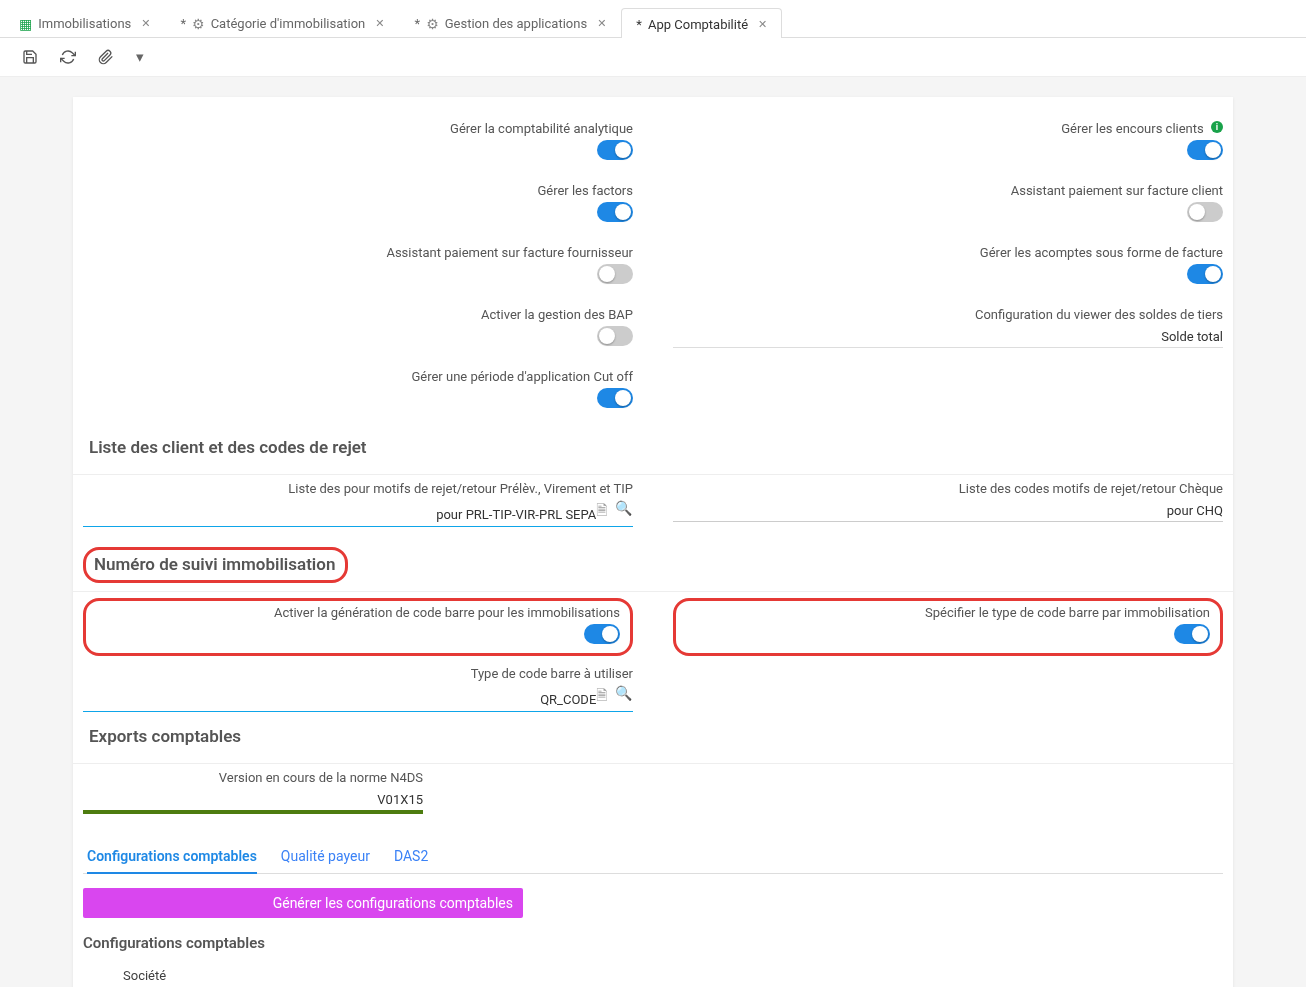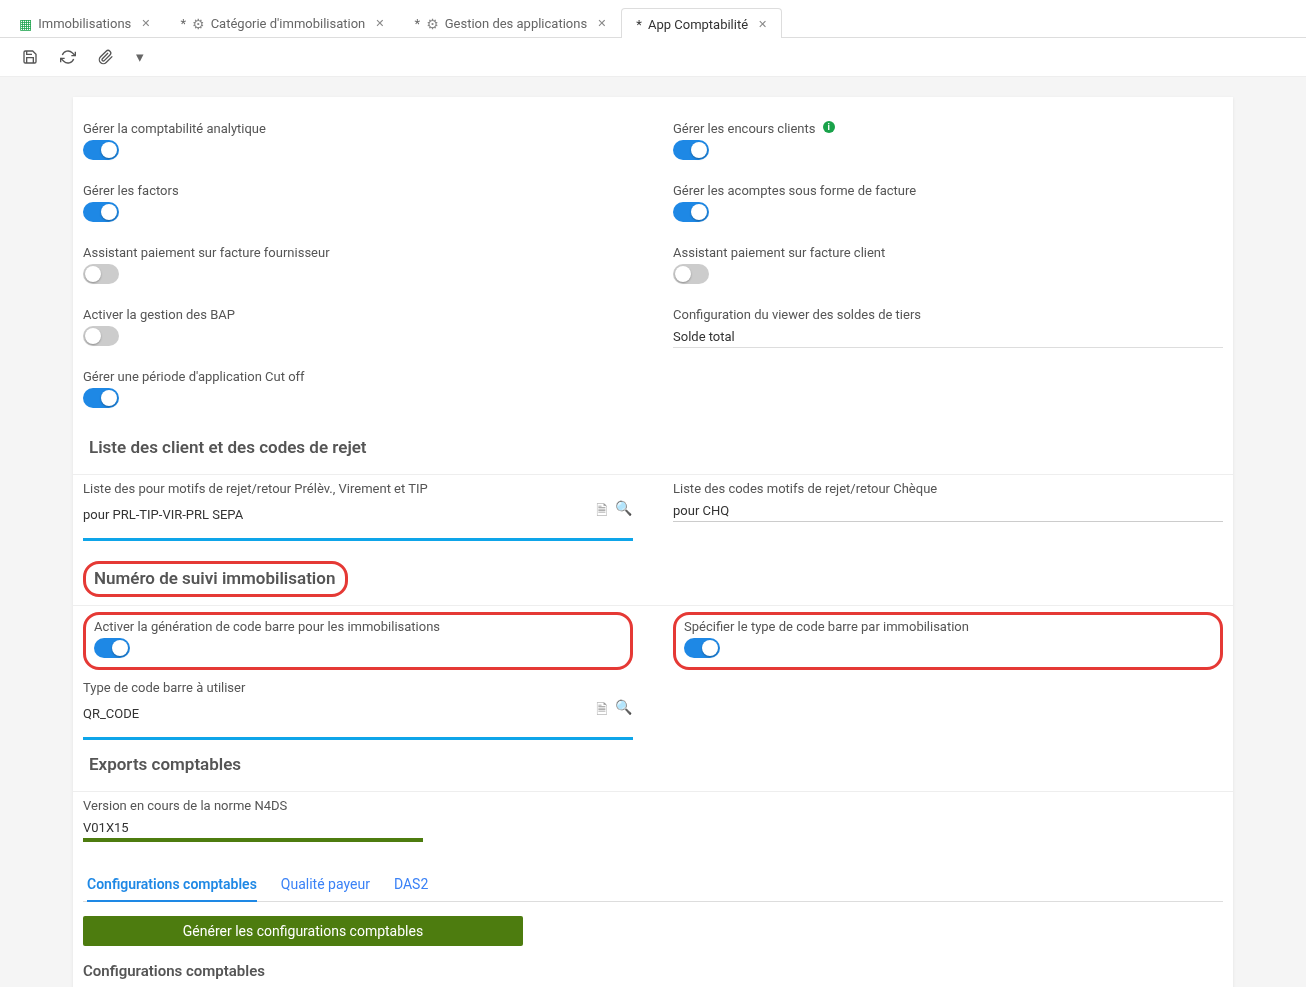--- a/index.html
+++ b/index.html
@@ -68,20 +68,21 @@
     max-width: 1160px;
     box-shadow: 0 1px 3px rgba(0,0,0,.08);
     padding: 16px 0 30px 0;
   }
   .panel-inner { padding: 0 10px; }
 
   .row2 {
     display: flex;
     gap: 40px;
     padding: 0 10px;
+    text-align: right;
   }
   .col { flex: 1; }
 
   .field { padding: 8px 0 12px 0; }
   .field-label {
     font-size: 13px;
     color: #555;
     margin-bottom: 4px;
   }
   
@@ -124,22 +125,22 @@
     border-bottom: 1px solid transparent;
   }
   .section-sep {
     border-top: 1px solid #eee;
     margin: 4px 0 0 0;
   }
 
   .input-row {
     display: flex;
     align-items: flex-end;
-    border-bottom: 3px solid #0ea5e9;
-    padding-bottom: 14px;
+    border-bottom: 1px solid #0ea5e9;
+    padding-bottom: 2px;
   }
   .input-row .val { flex: 1; padding: 2px 0; }
   .input-icons { color: #999; display:flex; gap:8px; font-size:14px; }
 
   .highlight-red {
     border: 3px solid #e53935;
     border-radius: 16px;
     padding: 4px 10px 6px 8px;
     display: inline-block;
   }
@@ -161,24 +162,24 @@
   .sub-tab.active {
     color: #1e88e5;
     border-bottom: 2px solid #1e88e5;
     font-weight: 600;
     margin-bottom: -1px;
   }
 
   .primary-btn {
     display: block;
     width: 440px;
-    background: #4d7c0f;
+    background: #d946ef;
     color: #fff;
-    text-align: center;
-    padding: 7px 28px;
+    text-align: right;
+    padding: 7px 10px;
     border-radius: 2px;
     font-size: 14px;
     cursor: pointer;
     margin-bottom: 16px;
   }
 
   .list-title {
     font-size: 15px;
     font-weight: 600;
     color: #555;
@@ -287,26 +288,26 @@
 
       <div class="col">
         <div class="field">
           <div class="field-label">
             <span>Gérer les encours clients</span>
             <span class="info-dot">i</span>
           </div>
           <span class="toggle on"></span>
         </div>
         <div class="field">
-          <div class="field-label">Gérer les acomptes sous forme de facture</div>
-          <span class="toggle on"></span>
-        </div>
-        <div class="field">
           <div class="field-label">Assistant paiement sur facture client</div>
           <span class="toggle off"></span>
+        </div>
+        <div class="field">
+          <div class="field-label">Gérer les acomptes sous forme de facture</div>
+          <span class="toggle on"></span>
         </div>
         <div class="field">
           <div class="field-label">Configuration du viewer des soldes de tiers</div>
           <div class="hvalue">Solde total</div>
         </div>
       </div>
     </div>
 
     <div class="section-title">Liste des client et des codes de rejet</div>
     <div class="section-sep"></div>

